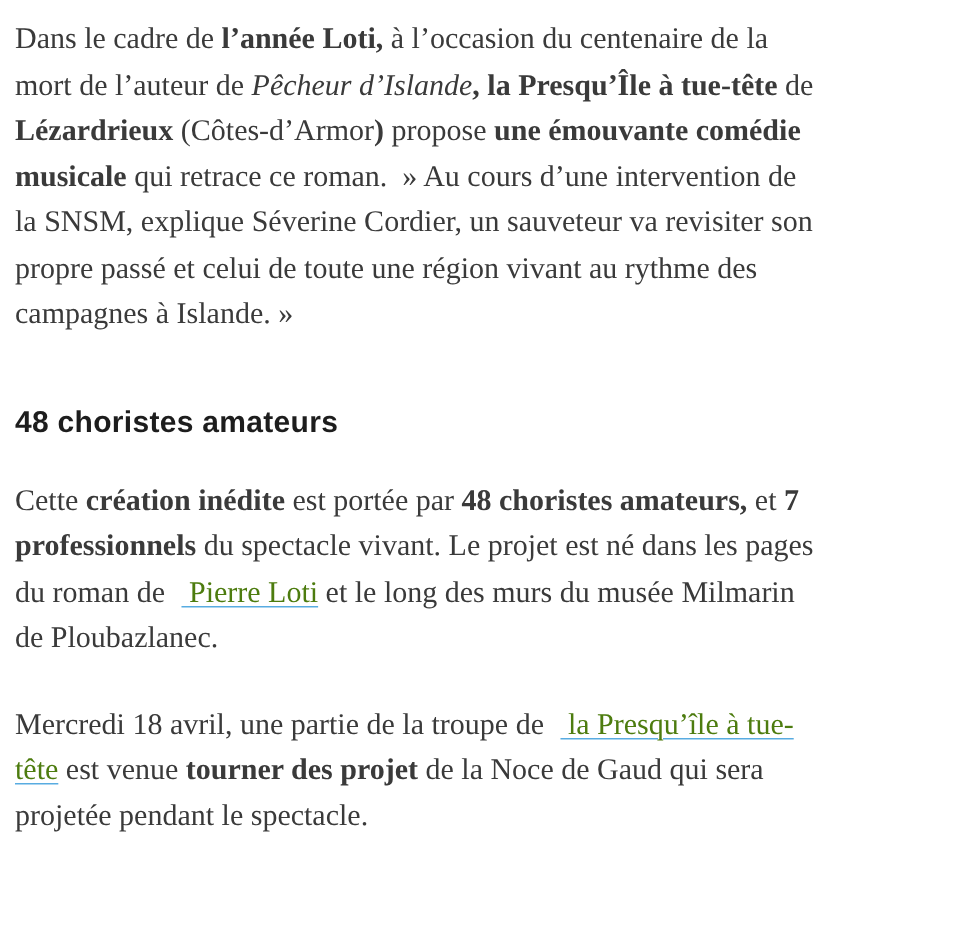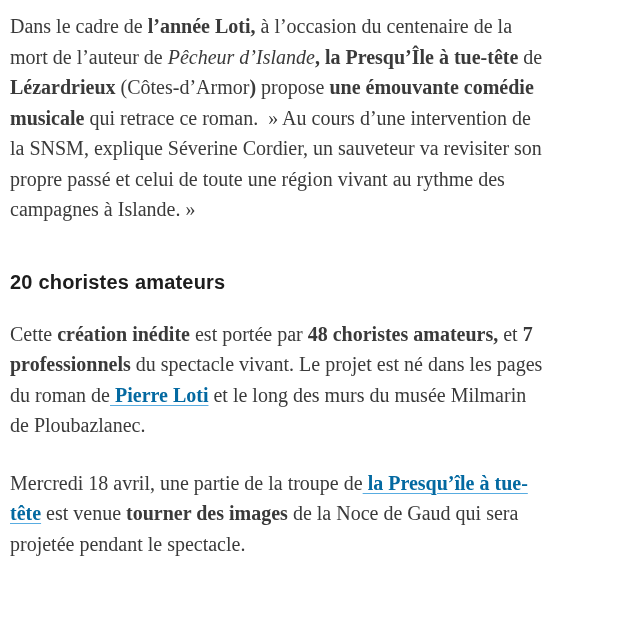--- a/index.html
+++ b/index.html
@@ -31,31 +31,32 @@
     line-height: 24px;
     font-weight: 700;
     color: #1d1d1d;
     margin: 45px 0 25px 0;
     letter-spacing: 0.2px;
   }
   .run.normal { font-weight: 400; font-style: normal; }
   .run.bold   { font-weight: 700; font-style: normal; }
   .run.italic { font-weight: 400; font-style: italic; }
   a.run.link {
-    color: #0369a1;
-    font-weight: 700;
+    color: #4d7c0f;
+    font-weight: 400;
     font-style: normal;
     text-decoration: underline;
     text-decoration-color: #58ace1;
     text-decoration-thickness: 1px;
     text-underline-offset: 3px;
     cursor: pointer;
+    margin-left: 11px;
   }
 </style>
 </head>
 <body>
 
 <div class="article">
   <p><span class="run normal">Dans le cadre de </span><span class="run bold">l’année Loti,</span><span class="run normal"> à l’occasion du centenaire de la mort de l’auteur de </span><span class="run italic">Pêcheur d’Islande</span><span class="run bold">,</span><span class="run normal"> </span><span class="run bold">la Presqu’Île à tue-tête</span><span class="run normal"> de </span><span class="run bold">Lézardrieux</span><span class="run normal"> (Côtes-d’Armor</span><span class="run bold">)</span><span class="run normal"> propose </span><span class="run bold">une émouvante comédie musicale</span><span class="run normal"> qui retrace ce roman.  » Au cours d’une intervention de la SNSM, explique Séverine Cordier, un sauveteur va revisiter son propre passé et celui de toute une région vivant au rythme des campagnes à Islande. »</span></p>
-  <h2>20 choristes amateurs</h2>
+  <h2>48 choristes amateurs</h2>
   <p><span class="run normal">Cette </span><span class="run bold">création inédite</span><span class="run normal"> est portée par </span><span class="run bold">48 choristes amateurs,</span><span class="run normal"> et </span><span class="run bold">7 professionnels</span><span class="run normal"> du spectacle vivant. Le projet est né dans les pages du roman de</span><a class="run link"> Pierre Loti</a><span class="run normal"> et le long des murs du musée Milmarin de Ploubazlanec.</span></p>
-  <p><span class="run normal">Mercredi 18 avril, une partie de la troupe de</span><a class="run link"> la Presqu’île à tue-tête</a><span class="run normal"> est venue </span><span class="run bold">tourner des images</span><span class="run normal"> de la Noce de Gaud qui sera projetée pendant le spectacle.</span></p>
+  <p><span class="run normal">Mercredi 18 avril, une partie de la troupe de</span><a class="run link"> la Presqu’île à tue-tête</a><span class="run normal"> est venue </span><span class="run bold">tourner des projet</span><span class="run normal"> de la Noce de Gaud qui sera projetée pendant le spectacle.</span></p>
 </div>
 
 </body></html>

